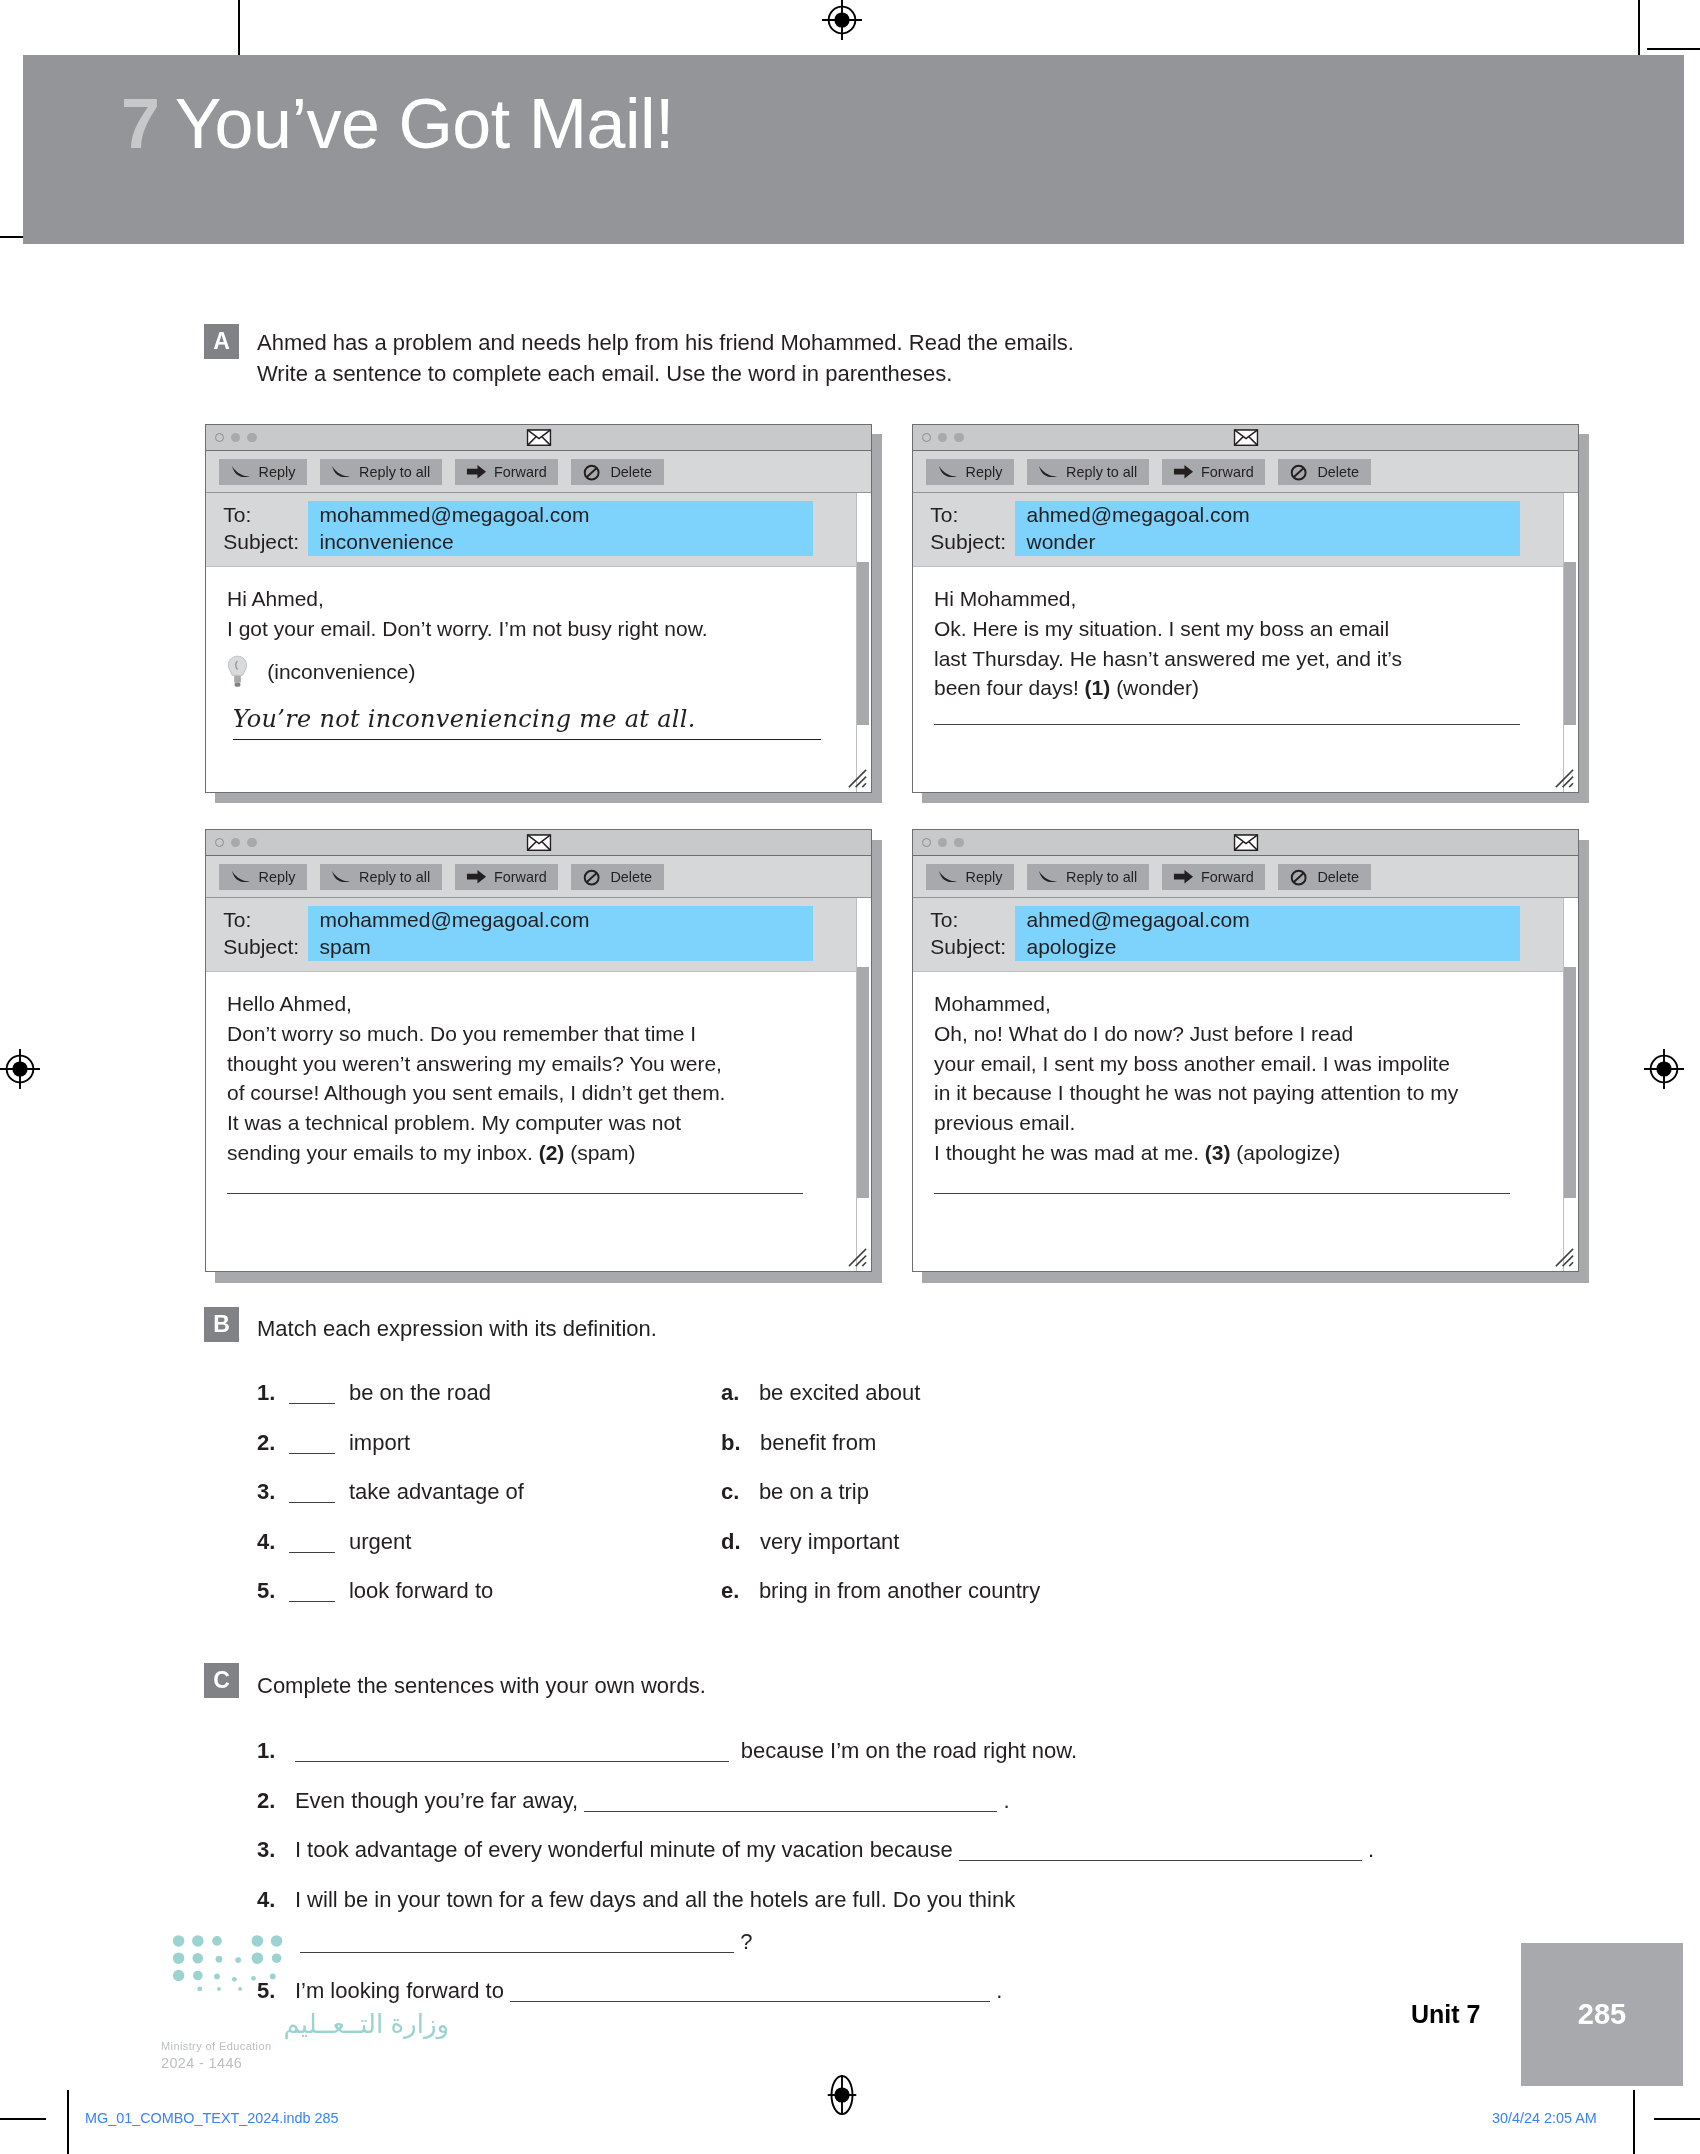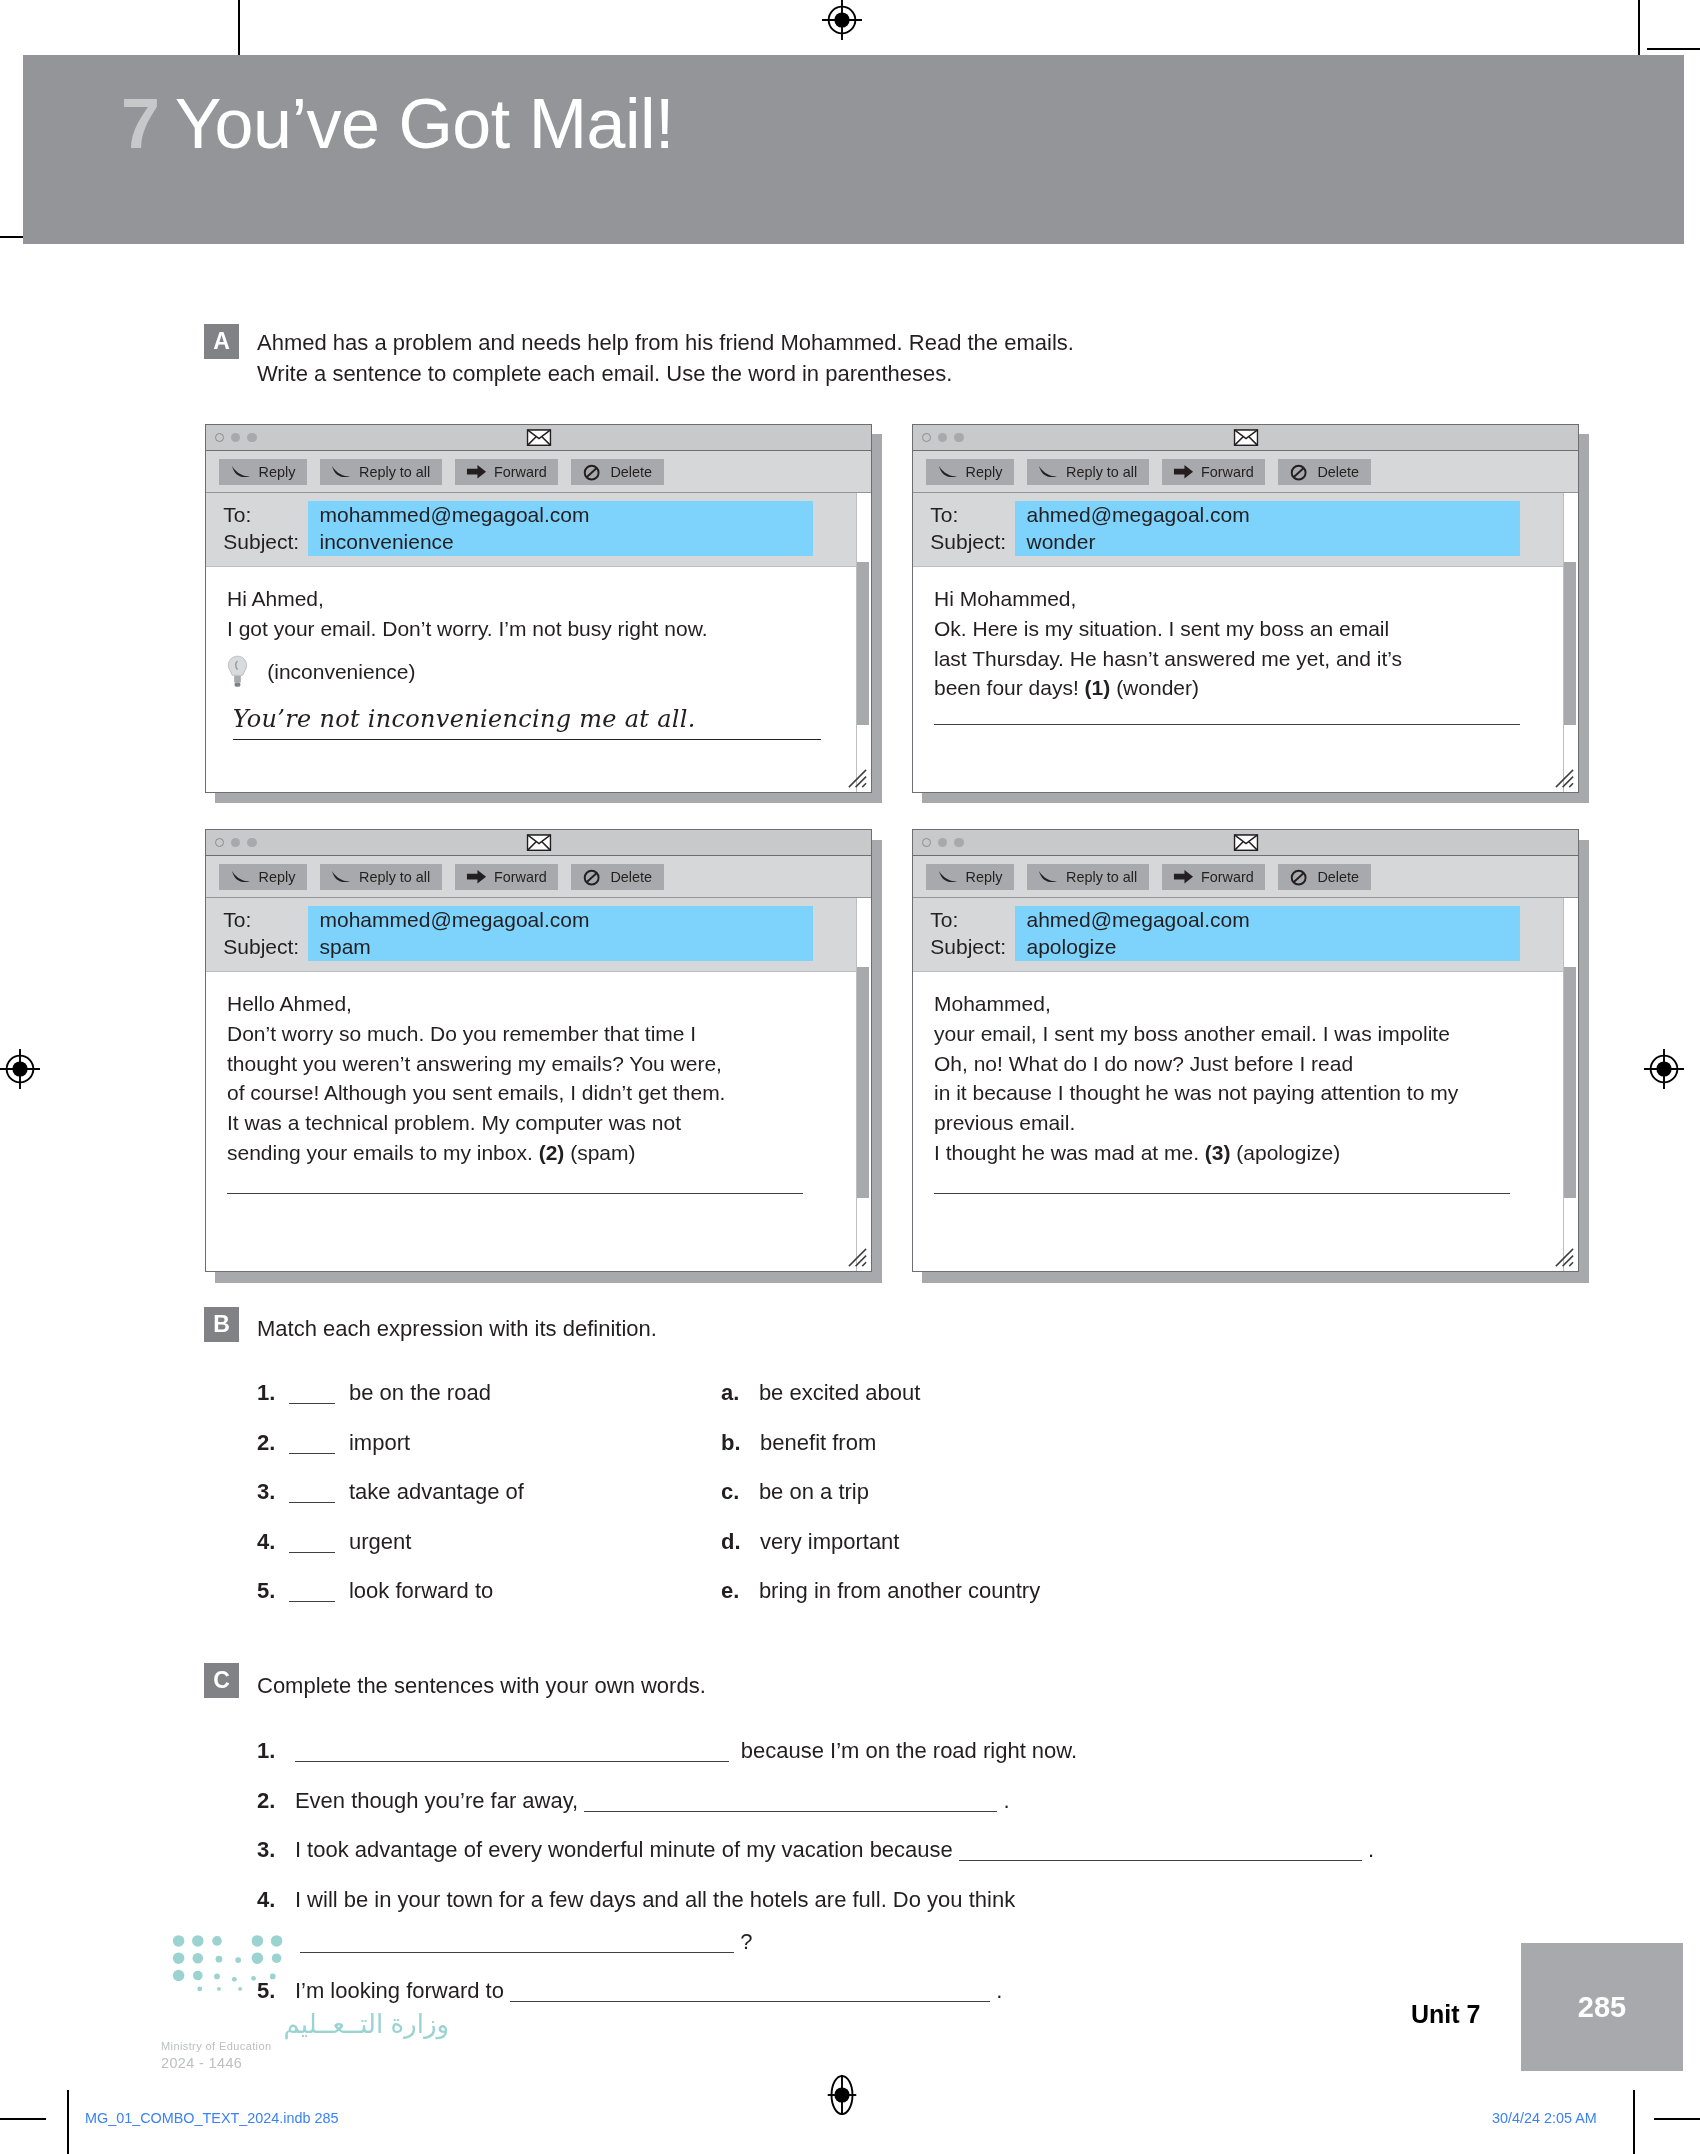--- a/index.html
+++ b/index.html
@@ -485,22 +485,22 @@
     <div class="frow">
       <span class="flabel">Subject:</span>
       <span class="fvalbox"><span class="fval">apologize</span></span>
     </div>
   </div>
   <div class="scrolltrack" style="top:68px;bottom:0;">
     <div class="scrollbar" style="top:69px;height:231px;"></div>
   </div>
   <div class="mail-body">
     <p>Mohammed,</p>
+    <p>Oh, no! What do I do now? Just before I read</p>
     <p>your email, I sent my boss another email. I was impolite</p>
-    <p>Oh, no! What do I do now? Just before I read</p>
     <p>in it because I thought he was not paying attention to my</p>
     <p>previous email.</p>
     <p>
       <span>I thought he was mad at me.</span>
       <span class="bold">(3)</span>
       <span>(apologize)</span>
     </p>
     <p style="margin-top:25px;">
       <span class="blankline" style="width:576px;"></span>
     </p>
@@ -625,19 +625,19 @@
           <circle cx="74" cy="58" r="2"></circle>
       </g>
     </svg>
   </div>
   <div class="moe-ar" style="margin-top:60px;">وزارة التــعــليم</div>
   <div class="moe-en">Ministry of Education</div>
   <div class="moe-yr">2024 - 1446</div>
 </div>
 
 <div class="unit-label" style="left:1411px;top:2000px;">Unit 7</div>
-<div class="pagebox" style="left:1521px;top:1943px;width:162px;height:128px;">
+<div class="pagebox" style="left:1521px;top:1943px;width:162px;height:143px;">
   <span>285</span>
 </div>
 
 <div class="printline" style="left:85px;top:2110px;">MG_01_COMBO_TEXT_2024.indb   285</div>
 <div class="printline" style="left:1492px;top:2110px;">30/4/24   2:05 AM</div>
 
 
 </body></html>

